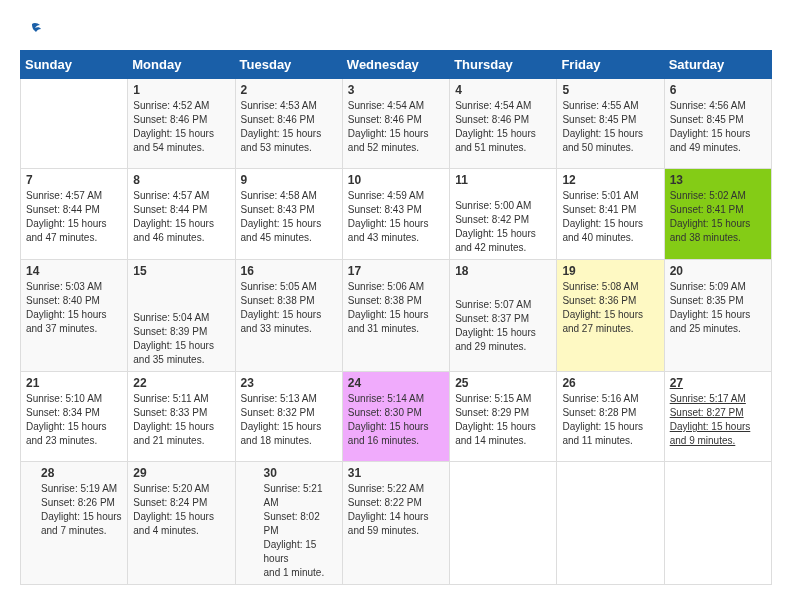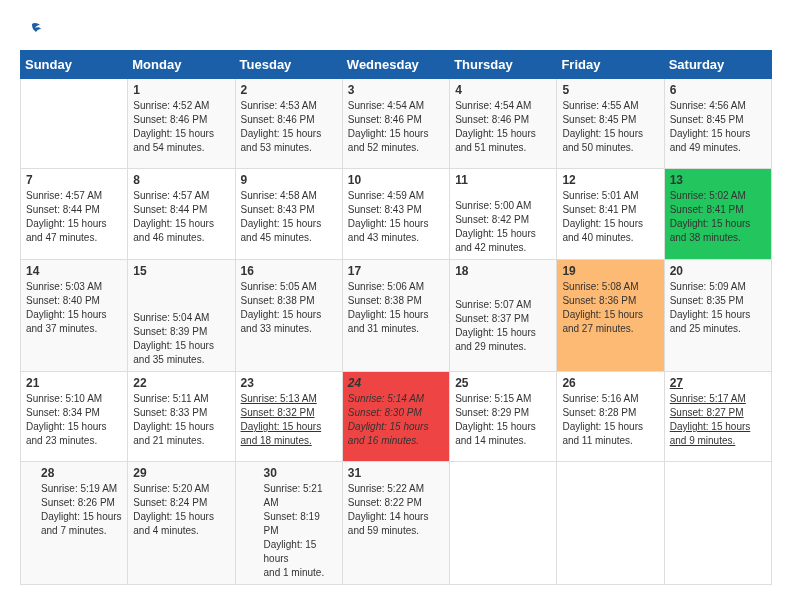--- a/index.html
+++ b/index.html
@@ -212,21 +212,21 @@
 Daylight: 15 hours
 and 42 minutes.</div>
         </td>
         <td style="background-color: rgb(255, 255, 255);">
           <span class="day-number">12</span>
           <div class="day-info" style="white-space: pre-line;">Sunrise: 5:01 AM
 Sunset: 8:41 PM
 Daylight: 15 hours
 and 40 minutes.</div>
         </td>
-        <td style="background-color: #22c55e;">
+        <td style="background-color: #84cc16;">
           <span class="day-number">13</span>
           <div class="day-info" style="white-space: pre-line;">Sunrise: 5:02 AM
 Sunset: 8:41 PM
 Daylight: 15 hours
 and 38 minutes.</div>
         </td>
       </tr>
       <tr>
         <td style="background-color: rgb(249, 249, 249);">
           <span class="day-number">14</span>
@@ -256,21 +256,21 @@
 Daylight: 15 hours
 and 31 minutes.</div>
         </td>
         <td style="background-color: rgb(249, 249, 249);">
           <span class="day-number">18</span>
           <div class="day-info" style="white-space: pre-line; margin-top: 20px;">Sunrise: 5:07 AM
 Sunset: 8:37 PM
 Daylight: 15 hours
 and 29 minutes.</div>
         </td>
-        <td style="background-color: #fdba74;">
+        <td style="background-color: #fef9c3;">
           <span class="day-number">19</span>
           <div class="day-info" style="white-space: pre-line;">Sunrise: 5:08 AM
 Sunset: 8:36 PM
 Daylight: 15 hours
 and 27 minutes.</div>
         </td>
         <td style="background-color: rgb(249, 249, 249);">
           <span class="day-number">20</span>
           <div class="day-info" style="white-space: pre-line;">Sunrise: 5:09 AM
 Sunset: 8:35 PM
@@ -288,26 +288,26 @@
         </td>
         <td style="background-color: rgb(255, 255, 255);">
           <span class="day-number">22</span>
           <div class="day-info" style="white-space: pre-line;">Sunrise: 5:11 AM
 Sunset: 8:33 PM
 Daylight: 15 hours
 and 21 minutes.</div>
         </td>
         <td style="background-color: rgb(255, 255, 255); margin-top: 40px;">
           <span class="day-number">23</span>
-          <div class="day-info" style="white-space: pre-line; text-decoration: underline;">Sunrise: 5:13 AM
+          <div class="day-info" style="white-space: pre-line;">Sunrise: 5:13 AM
 Sunset: 8:32 PM
 Daylight: 15 hours
 and 18 minutes.</div>
         </td>
-        <td style="background-color: #ef4444; font-style: italic;">
+        <td style="background-color: #f0abfc;">
           <span class="day-number">24</span>
           <div class="day-info" style="white-space: pre-line;">Sunrise: 5:14 AM
 Sunset: 8:30 PM
 Daylight: 15 hours
 and 16 minutes.</div>
         </td>
         <td style="background-color: rgb(255, 255, 255);">
           <span class="day-number">25</span>
           <div class="day-info" style="white-space: pre-line;">Sunrise: 5:15 AM
 Sunset: 8:29 PM
@@ -340,21 +340,21 @@
         <td style="background-color: rgb(249, 249, 249);">
           <span class="day-number">29</span>
           <div class="day-info" style="white-space: pre-line;">Sunrise: 5:20 AM
 Sunset: 8:24 PM
 Daylight: 15 hours
 and 4 minutes.</div>
         </td>
         <td style="background-color: rgb(249, 249, 249); padding-left: 28px;">
           <span class="day-number">30</span>
           <div class="day-info" style="white-space: pre-line;">Sunrise: 5:21 AM
-Sunset: 8:19 PM
+Sunset: 8:02 PM
 Daylight: 15 hours
 and 1 minute.</div>
         </td>
         <td style="background-color: rgb(249, 249, 249);">
           <span class="day-number">31</span>
           <div class="day-info" style="white-space: pre-line;">Sunrise: 5:22 AM
 Sunset: 8:22 PM
 Daylight: 14 hours
 and 59 minutes.</div>
         </td>

